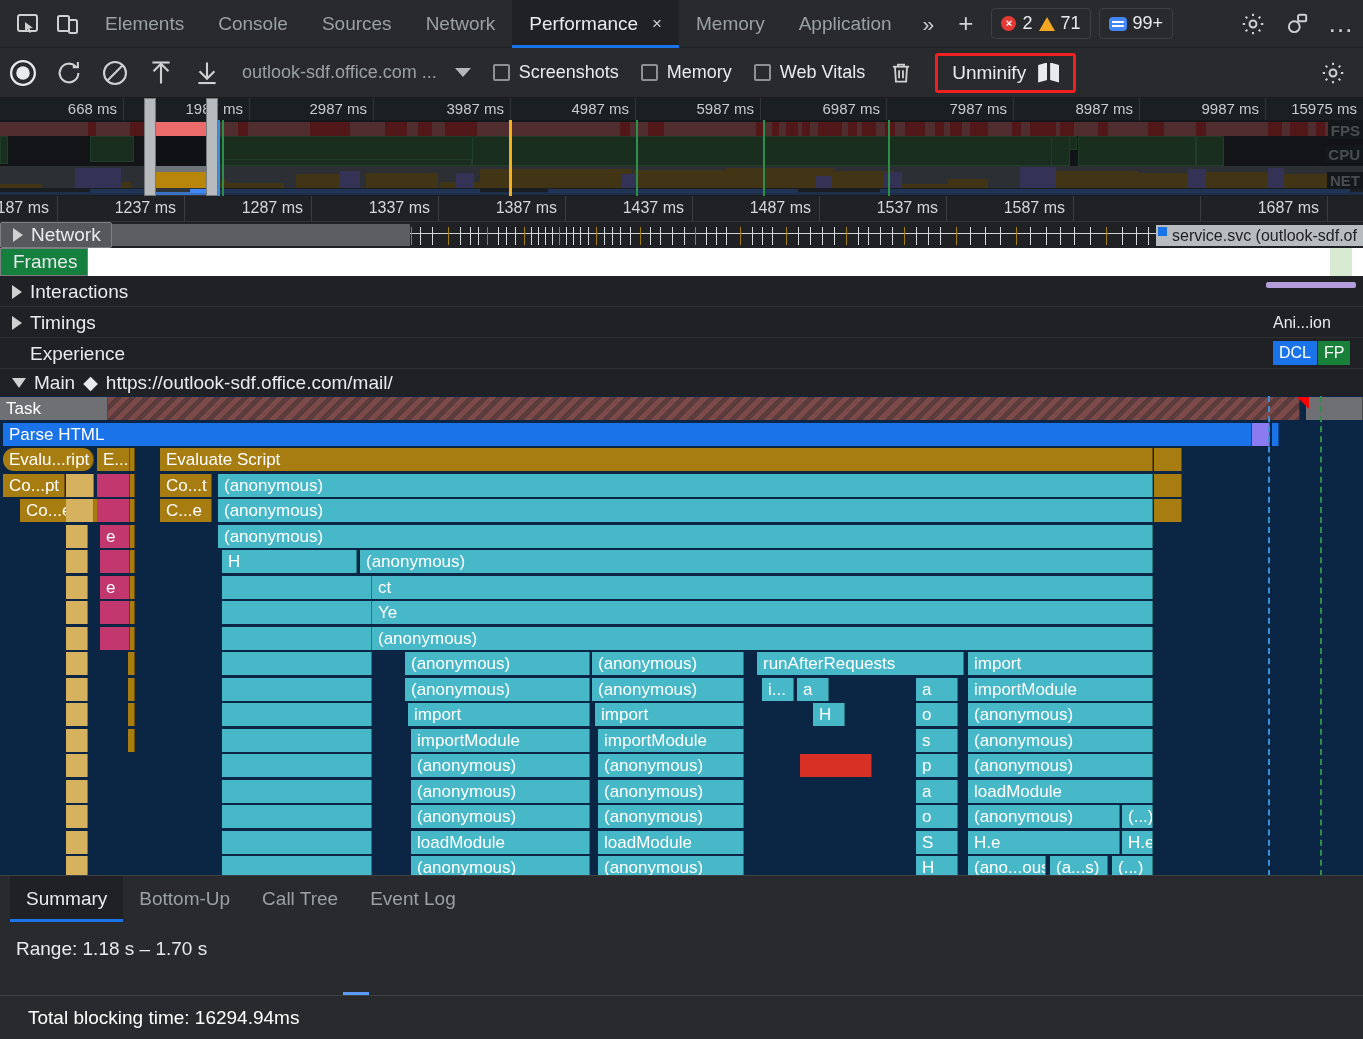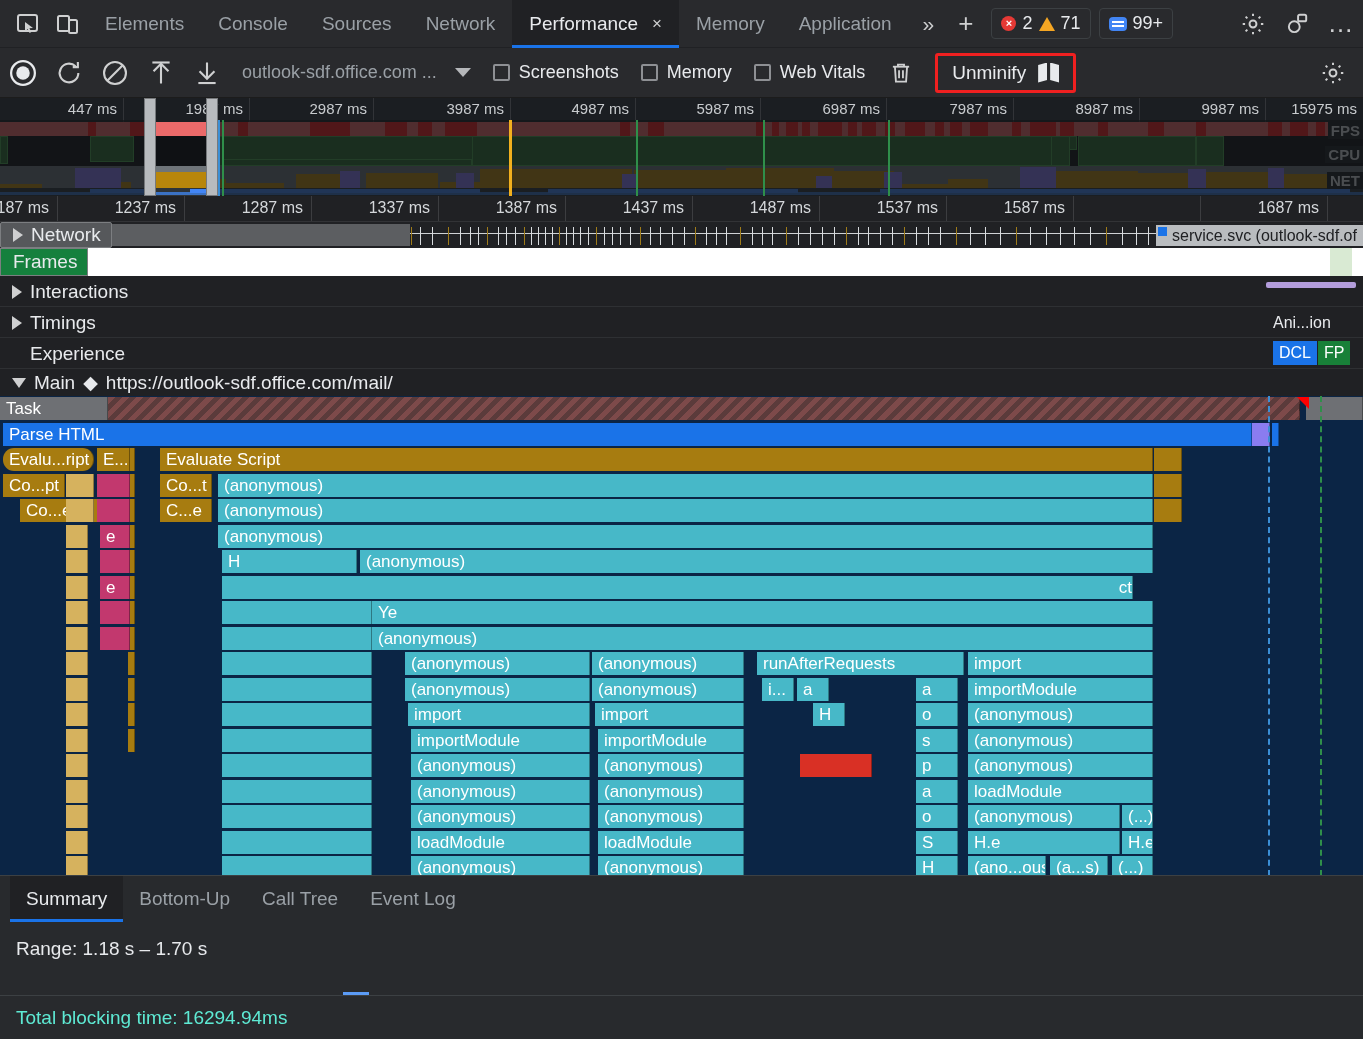--- a/index.html
+++ b/index.html
@@ -197,21 +197,21 @@
   .btab {
     height:46px; padding:0 16px; display:flex; align-items:center;
     font-size:19px; color:#9aa0a6; position:relative; white-space:nowrap;
   }
   .btab.active { color:#e8eaed; background:#202124; }
   .btab.active::after{content:"";position:absolute;left:0;right:0;bottom:0;height:3px;background:#1a73e8;}
   .range-line { padding: 16px 0 0 16px; font-size:19px; color:#e8eaed; }
   .tbt-bar {
     position:absolute; left:0; right:0; bottom:0; height:44px;
     background:#282a2d; border-top:1px solid #3c4043;
-    display:flex; align-items:center; padding-left:16px; font-size:19px; color:#5eead4;
+    display:flex; align-items:center; padding-left:28px; font-size:19px; color:#ffffff;
   }
   .legend-tick { position:absolute; left:343px; bottom:44px; width:26px; height:3px; background:#5b9bf5;}
   .tbt-sep { position:absolute; left:0; right:0; bottom:43px; height:1px; background:#3c4043;}
 </style>
 </head>
 <body>
 
 <div class="app">
 
   <div class="tabbar">
@@ -363,21 +363,21 @@
       <span class="ov-vline" style="left:123px;"></span>
       <span class="ov-vline" style="left:249px;"></span>
       <span class="ov-vline" style="left:373px;"></span>
       <span class="ov-vline" style="left:510px;"></span>
       <span class="ov-vline" style="left:635px;"></span>
       <span class="ov-vline" style="left:760px;"></span>
       <span class="ov-vline" style="left:886px;"></span>
       <span class="ov-vline" style="left:1013px;"></span>
       <span class="ov-vline" style="left:1139px;"></span>
       <span class="ov-vline" style="left:1265px;"></span>
-      <span class="ov-tick" style="left:123px;">447 ms</span>
+      <span class="ov-tick" style="left:123px;">668 ms</span>
       <span class="ov-tick" style="left:249px;">1987 ms</span>
       <span class="ov-tick" style="left:373px;">2987 ms</span>
       <span class="ov-tick" style="left:510px;">3987 ms</span>
       <span class="ov-tick" style="left:635px;">4987 ms</span>
       <span class="ov-tick" style="left:760px;">5987 ms</span>
       <span class="ov-tick" style="left:886px;">6987 ms</span>
       <span class="ov-tick" style="left:1013px;">7987 ms</span>
       <span class="ov-tick" style="left:1139px;">8987 ms</span>
       <span class="ov-tick" style="left:1265px;">9987 ms</span>
       <span class="ov-tick" style="left:1363px;">15975 ms</span>
@@ -688,21 +688,21 @@
           <div class="bar b-cyan" style="left: 222px; width: 135px;">H</div>
           <div class="bar b-cyan" style="left: 360px; width: 793px;">(anonymous)</div>
         </div>
         <div class="fl-row">
           <div class="bar b-cyan" style="left: 222px; width: 150px;"></div>
           <div class="bar b-gold" style="left: 128px; width: 4px;"></div>
           <div class="bar b-pink" style="left: 100px; width: 30px;"></div>
           <div class="bar b-gold2" style="left: 66px; width: 22px;"></div>
           <div class="bar b-gold2" style="left: 66px; width: 22px;"></div>
           <div class="bar b-pink" style="left: 100px; width: 30px;">e</div>
-          <div class="bar b-cyan" style="left: 352px; width: 781px; text-align: right;">ct</div>
+          <div class="bar b-cyan" style="left: 372px; width: 781px;">ct</div>
         </div>
         <div class="fl-row">
           <div class="bar b-cyan" style="left: 222px; width: 150px;"></div>
           <div class="bar b-gold" style="left: 128px; width: 4px;"></div>
           <div class="bar b-pink" style="left: 100px; width: 30px;"></div>
           <div class="bar b-gold2" style="left: 66px; width: 22px;"></div>
           <div class="bar b-gold2" style="left: 66px; width: 22px;"></div>
           <div class="bar b-pink" style="left: 100px; width: 30px;"></div>
           <div class="bar b-cyan" style="left: 372px; width: 781px;">Ye</div>
         </div>

